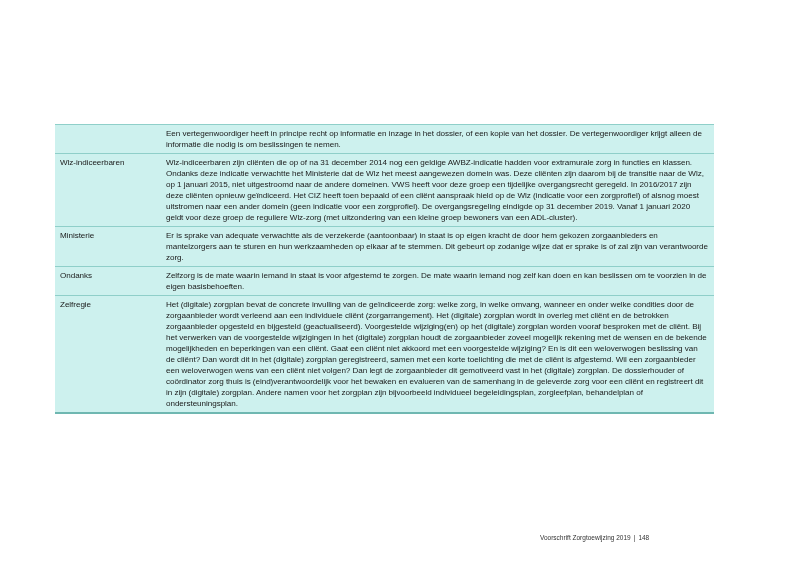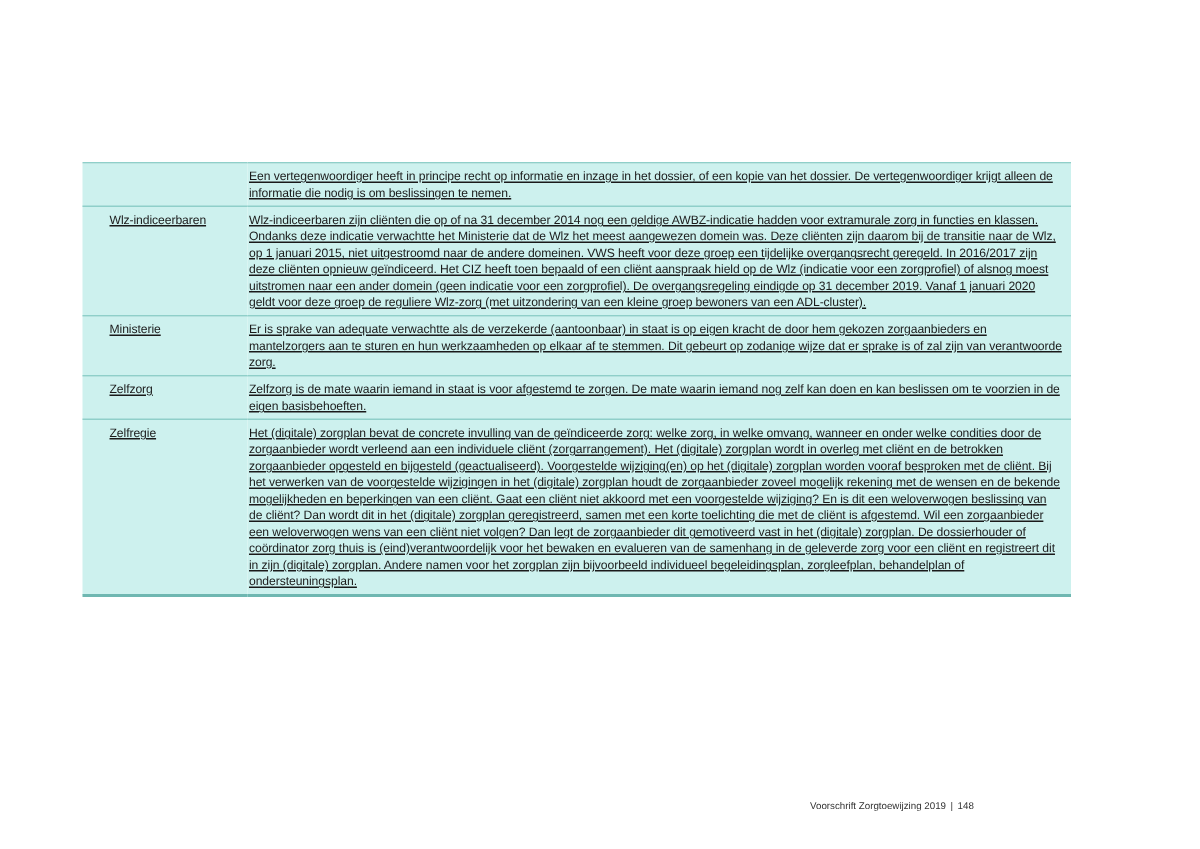--- a/index.html
+++ b/index.html
@@ -17,48 +17,47 @@
     }
     .page {
       position: absolute;
       left: 0; top: 0;
       width: 800px; height: 566px;
       background: #ffffff;
     }
     table.glossary {
       position: absolute;
       left: 55px;
-      top: 108px;
+      top: 124px;
       width: 659px;
       border-collapse: collapse;
       table-layout: fixed;
       font-size: 8.1px;
       line-height: 11px;
       letter-spacing: -0.05px;
-      text-decoration: underline;
     }
     table.glossary col.term-col { width: 110px; }
     table.glossary col.def-col { width: 549px; }
     table.glossary tr {
       background: #cdf1ee;
     }
     table.glossary td {
       vertical-align: top;
       padding: 3px 4px 3px 4px;
       border-top: 1px solid #8fcfc9;
       border-bottom: 1px solid #8fcfc9;
     }
     table.glossary tr:first-child td {
       border-top: 1px solid #8fcfc9;
     }
     table.glossary tr:last-child td {
       border-bottom: 2px solid #6fb7b1;
     }
     table.glossary td.term {
-      padding-left: 18px;
+      padding-left: 5px;
     }
     table.glossary td.def {
       padding-left: 1px;
       padding-right: 6px;
     }
     .footer {
       position: absolute;
       left: 540px;
       top: 534px;
       font-size: 6.5px;
@@ -86,21 +85,21 @@
       </tr>
       <tr>
         <td class="term">Wlz-indiceerbaren</td>
         <td class="def">Wlz-indiceerbaren zijn cliënten die op of na 31 december 2014 nog een geldige AWBZ-indicatie hadden voor extramurale zorg in functies en klassen. Ondanks deze indicatie verwachtte het Ministerie dat de Wlz het meest aangewezen domein was. Deze cliënten zijn daarom bij de transitie naar de Wlz, op 1 januari 2015, niet uitgestroomd naar de andere domeinen. VWS heeft voor deze groep een tijdelijke overgangsrecht geregeld. In 2016/2017 zijn deze cliënten opnieuw geïndiceerd. Het CIZ heeft toen bepaald of een cliënt aanspraak hield op de Wlz (indicatie voor een zorgprofiel) of alsnog moest uitstromen naar een ander domein (geen indicatie voor een zorgprofiel). De overgangsregeling eindigde op 31 december 2019. Vanaf 1 januari 2020 geldt voor deze groep de reguliere Wlz-zorg (met uitzondering van een kleine groep bewoners van een ADL-cluster).</td>
       </tr>
       <tr>
         <td class="term">Ministerie</td>
         <td class="def">Er is sprake van adequate verwachtte als de verzekerde (aantoonbaar) in staat is op eigen kracht de door hem gekozen zorgaanbieders en mantelzorgers aan te sturen en hun werkzaamheden op elkaar af te stemmen. Dit gebeurt op zodanige wijze dat er sprake is of zal zijn van verantwoorde zorg.</td>
       </tr>
       <tr>
-        <td class="term">Zelfzorg</td>
+        <td class="term">Ondanks</td>
         <td class="def">Zelfzorg is de mate waarin iemand in staat is voor afgestemd te zorgen. De mate waarin iemand nog zelf kan doen en kan beslissen om te voorzien in de eigen basisbehoeften.</td>
       </tr>
       <tr>
         <td class="term">Zelfregie</td>
         <td class="def">Het (digitale) zorgplan bevat de concrete invulling van de geïndiceerde zorg: welke zorg, in welke omvang, wanneer en onder welke condities door de zorgaanbieder wordt verleend aan een individuele cliënt (zorgarrangement). Het (digitale) zorgplan wordt in overleg met cliënt en de betrokken zorgaanbieder opgesteld en bijgesteld (geactualiseerd). Voorgestelde wijziging(en) op het (digitale) zorgplan worden vooraf besproken met de cliënt. Bij het verwerken van de voorgestelde wijzigingen in het (digitale) zorgplan houdt de zorgaanbieder zoveel mogelijk rekening met de wensen en de bekende mogelijkheden en beperkingen van een cliënt. Gaat een cliënt niet akkoord met een voorgestelde wijziging? En is dit een weloverwogen beslissing van de cliënt? Dan wordt dit in het (digitale) zorgplan geregistreerd, samen met een korte toelichting die met de cliënt is afgestemd. Wil een zorgaanbieder een weloverwogen wens van een cliënt niet volgen? Dan legt de zorgaanbieder dit gemotiveerd vast in het (digitale) zorgplan. De dossierhouder of coördinator zorg thuis is (eind)verantwoordelijk voor het bewaken en evalueren van de samenhang in de geleverde zorg voor een cliënt en registreert dit in zijn (digitale) zorgplan. Andere namen voor het zorgplan zijn bijvoorbeeld individueel begeleidingsplan, zorgleefplan, behandelplan of ondersteuningsplan.</td>
       </tr>
     </tbody>
   </table>
 
   <div class="footer">

